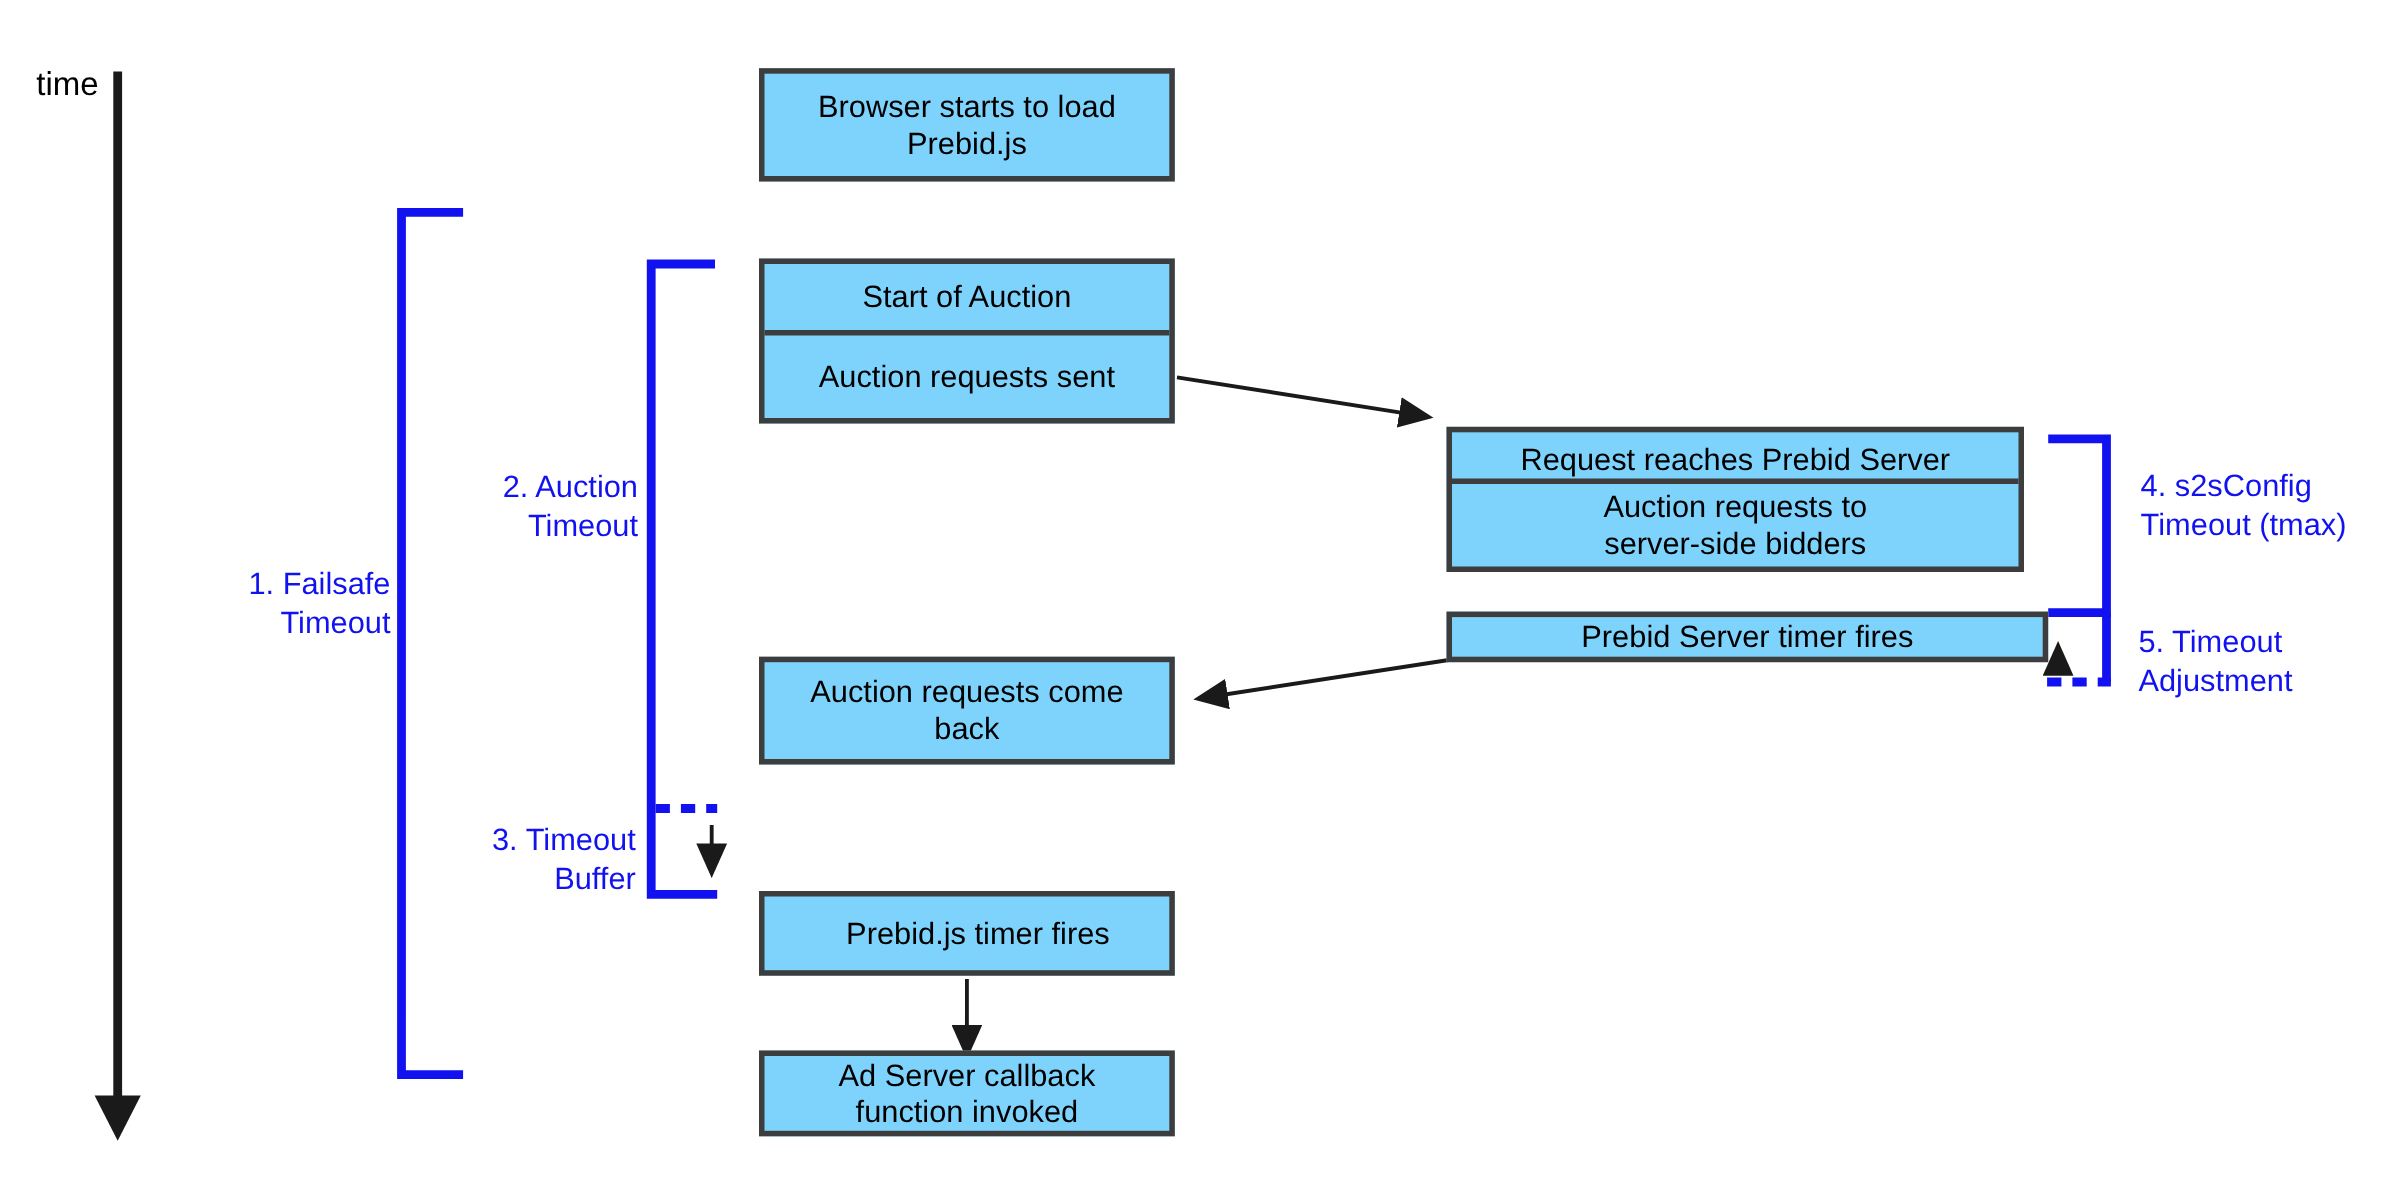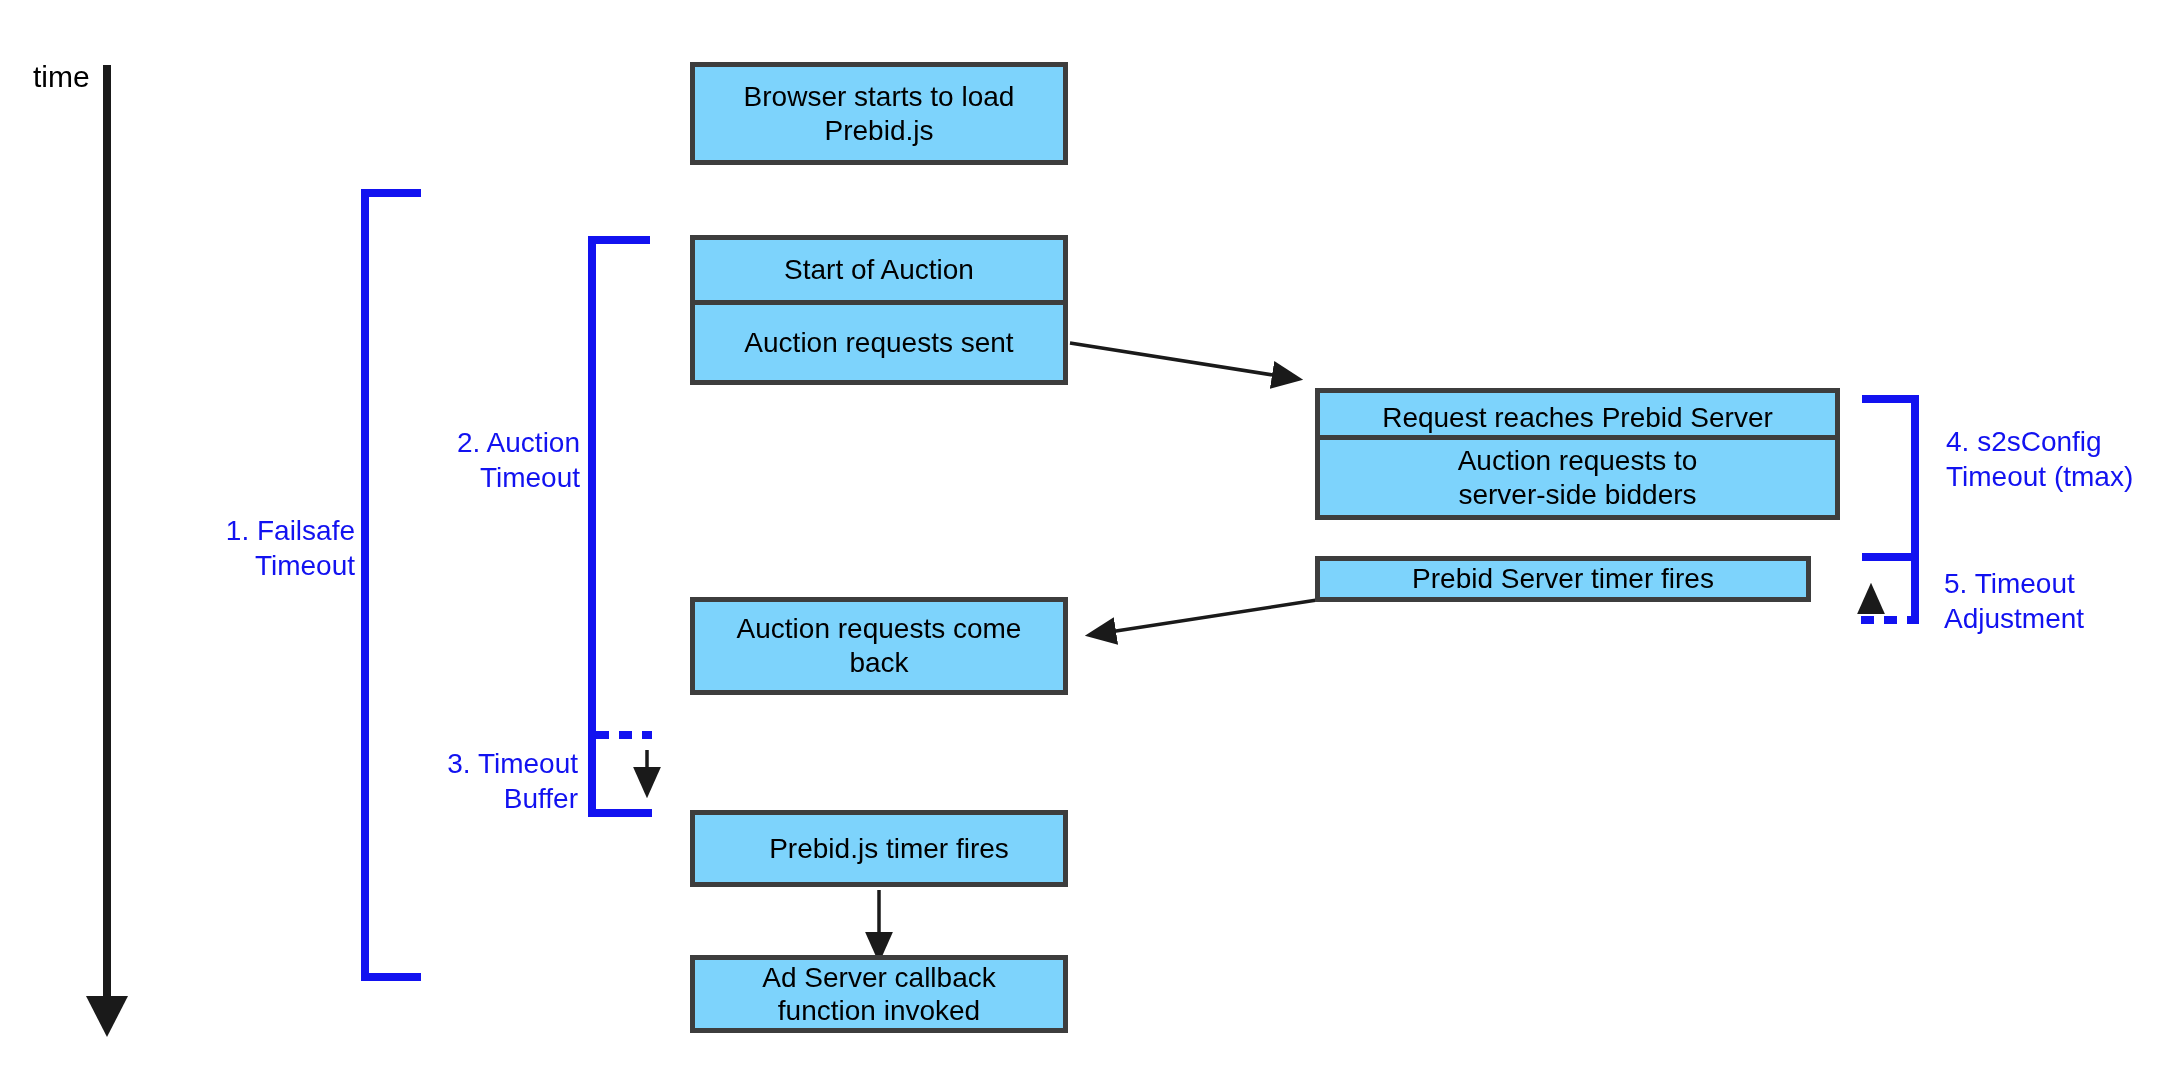--- a/index.html
+++ b/index.html
@@ -126,21 +126,21 @@
     <div class="cell" style="flex:0 0 42px;justify-content:flex-end;">
       <span>Request reaches Prebid Server</span>
     </div>
     <div class="divider"></div>
     <div class="cell grow">
       <span>Auction requests to</span>
       <span>server-side bidders</span>
     </div>
   </div>
 
-  <div class="box" style="left:1315px; top:556px; width:496px; height:46px;">
+  <div class="box" style="left:1315px; top:556px; width:547px; height:46px;">
     <span>Prebid Server timer fires</span>
   </div>
 
   <div class="box" style="left:690px; top:597px; width:378px; height:98px;">
     <span>Auction requests come</span>
     <span>back</span>
   </div>
 
   <div class="box" style="left:690px; top:810px; width:378px; height:77px;padding-left:20px;">
     <span>Prebid.js timer fires</span>

